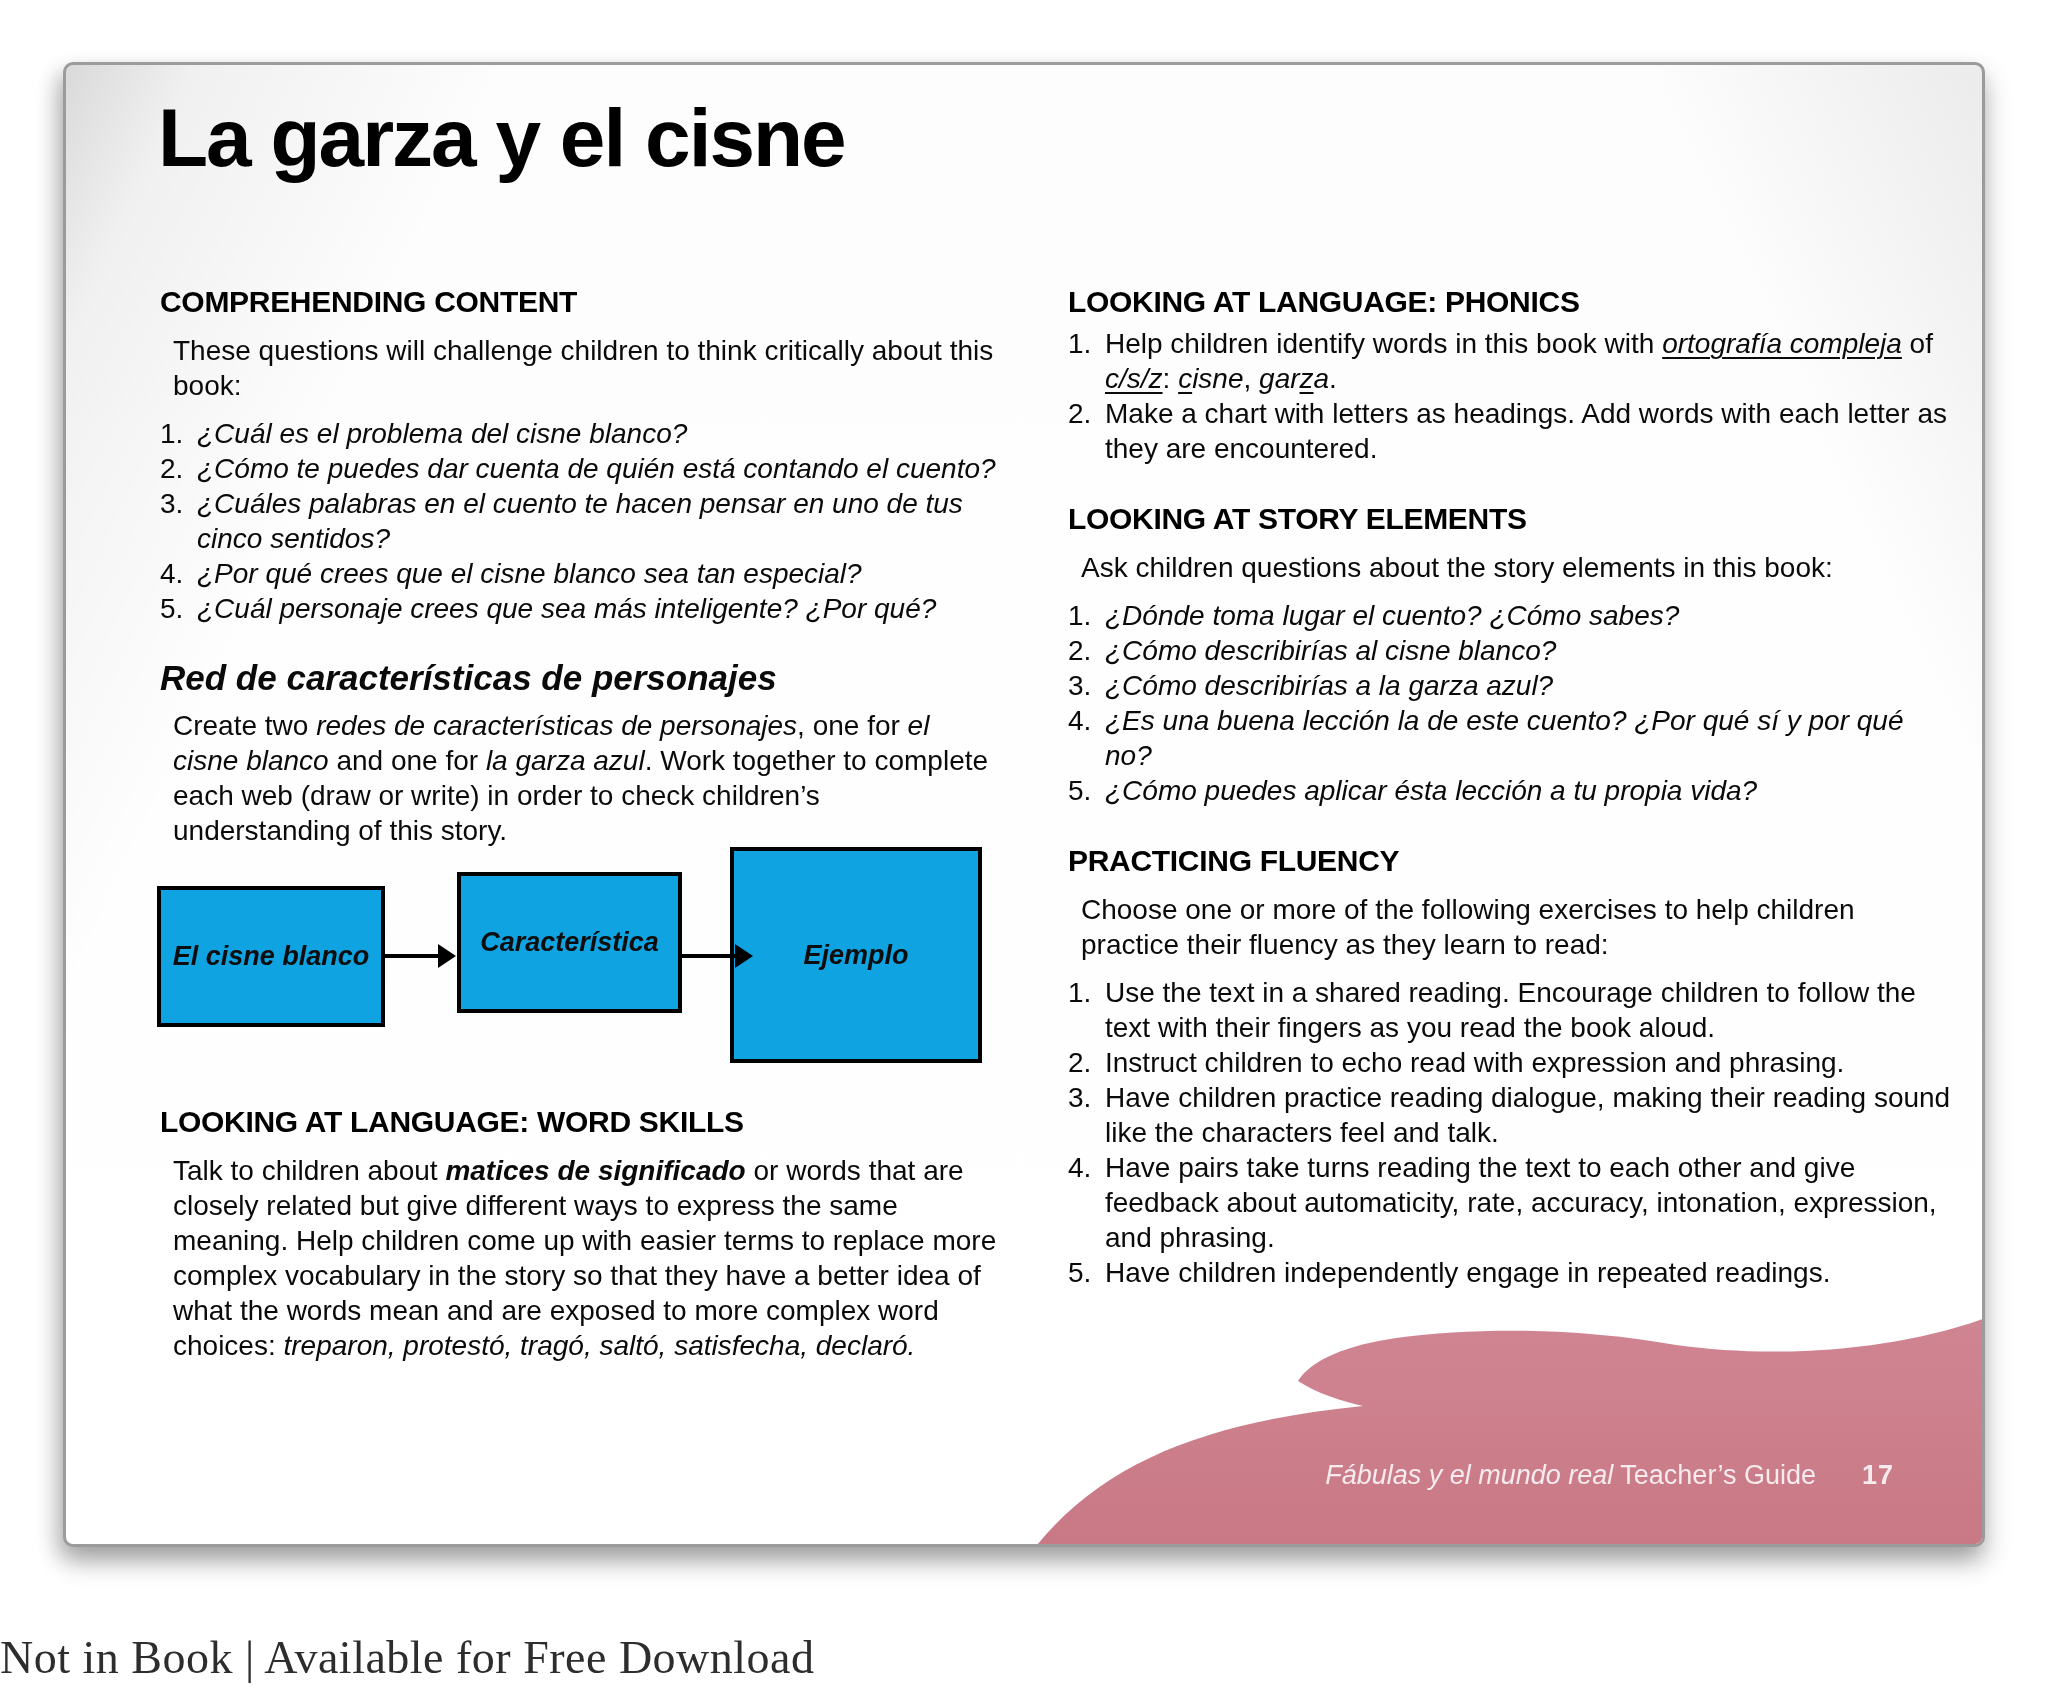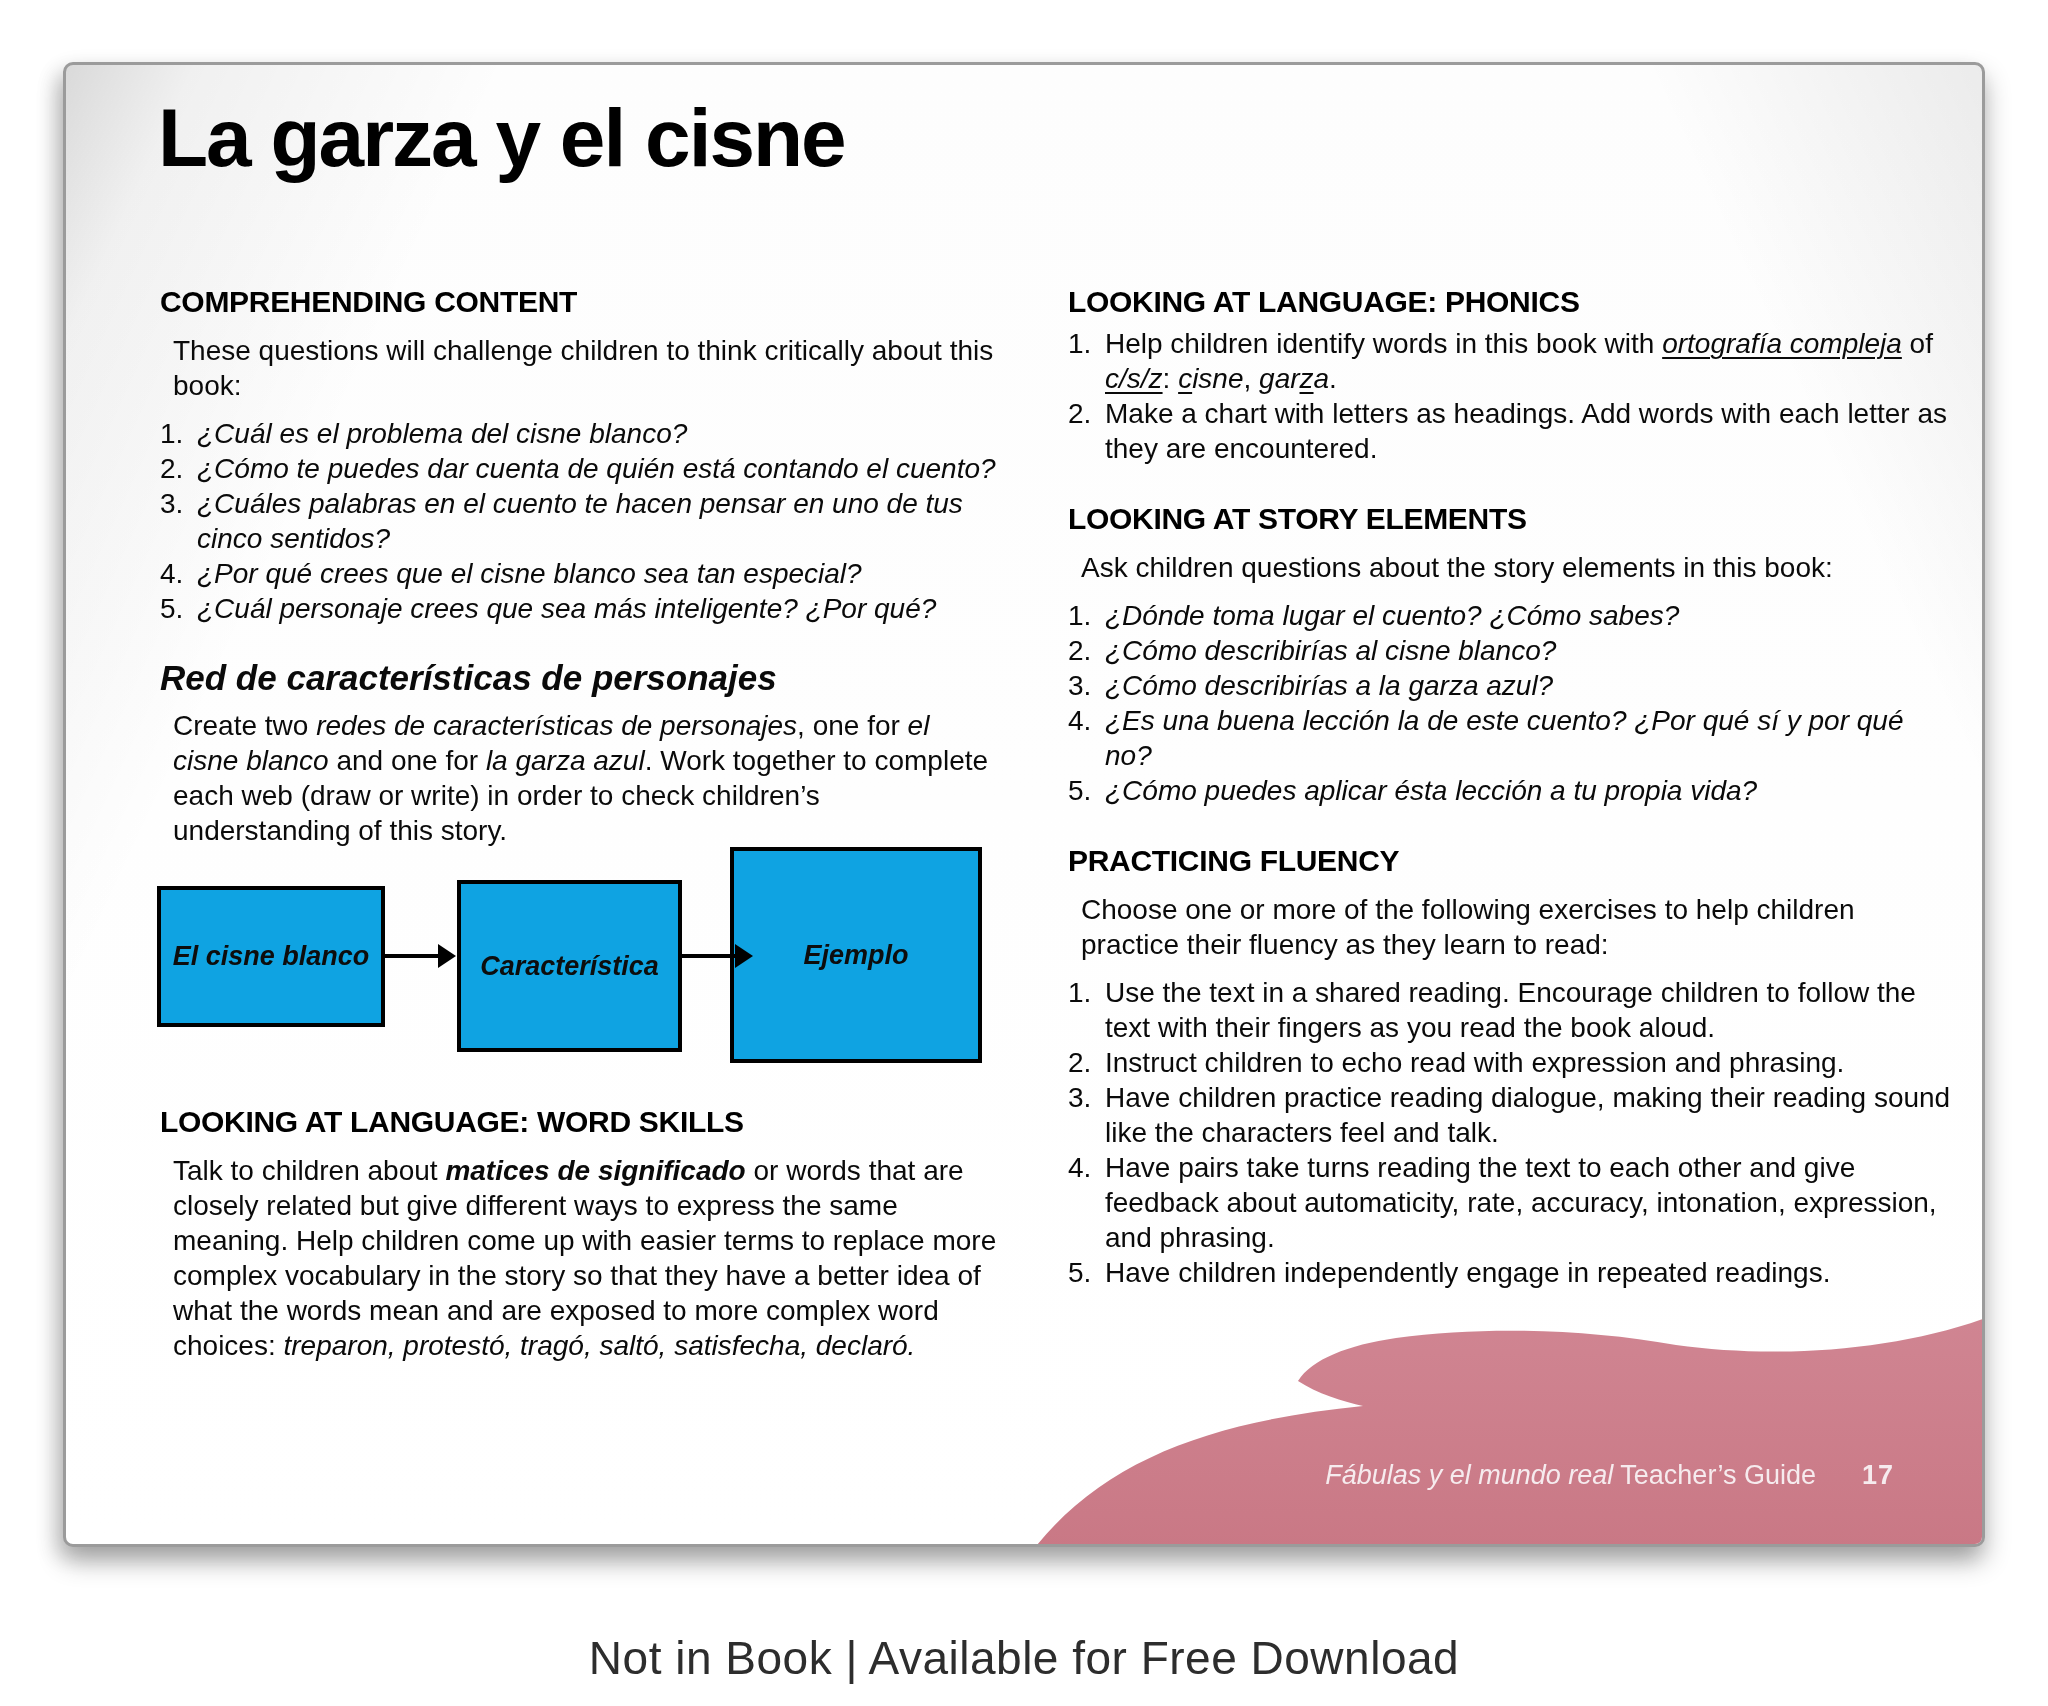--- a/index.html
+++ b/index.html
@@ -40,40 +40,40 @@
   .bi{font-style:italic;font-weight:bold;}
   .iu{font-style:italic;text-decoration:underline;text-underline-offset:4px;text-decoration-thickness:2px;}
   
   .diagram{position:relative;height:222px;margin-top:-14px;}
   .dbox{
     position:absolute;box-sizing:border-box;background:#0FA3E2;border:4px solid #000;
     display:flex;align-items:center;justify-content:center;
     font-weight:bold;font-style:italic;font-size:27px;color:#0d0d0d;text-align:center;
   }
   .dbox.b1{left:-3px;top:39px;width:228px;height:141px;}
-  .dbox.b2{left:297px;top:33px;width:225px;height:172px;}
+  .dbox.b2{left:297px;top:25px;width:225px;height:141px;}
   .dbox.b3{left:570px;top:0;width:252px;height:216px;}
   .darrow{position:absolute;top:107px;height:4px;background:#000;}
   .darrow::after{
     content:"";position:absolute;right:-17px;top:-10px;
     border-left:18px solid #000;border-top:12px solid transparent;border-bottom:12px solid transparent;
   }
   .darrow.a1{left:225px;width:54px;}
   .darrow.a2{left:522px;width:54px;}
   .ws-gap{margin-top:64px;}
   
   .footer{
     position:absolute;right:88px;bottom:54px;display:flex;align-items:flex-start;gap:46px;
     color:#f6ebee;font-size:27px;line-height:30px;
   }
   .footer .series .it{font-style:italic;}
   .footer .pagenum{font-weight:bold;letter-spacing:1px;}
   .caption{
-    position:absolute;left:0;top:1630px;width:2048px;text-align:center;
-    font-size:46px;line-height:56px;color:#2d2d2d;letter-spacing:0.5px;
+    position:absolute;left:0;top:1630px;width:2048px;text-align:left;
+    font-size:46px;line-height:56px;color:#2d2d2d;letter-spacing:0.5px;font-family:Liberation Serif, serif;
   }
 </style>
 </head>
 <body>
 
 <div class="page">
 
   <svg class="wave-svg" viewBox="0 0 1922 1485" xmlns="http://www.w3.org/2000/svg" aria-hidden="true">
     <defs>
       <linearGradient id="pinkgrad" x1="0" y1="0" x2="0" y2="1">

